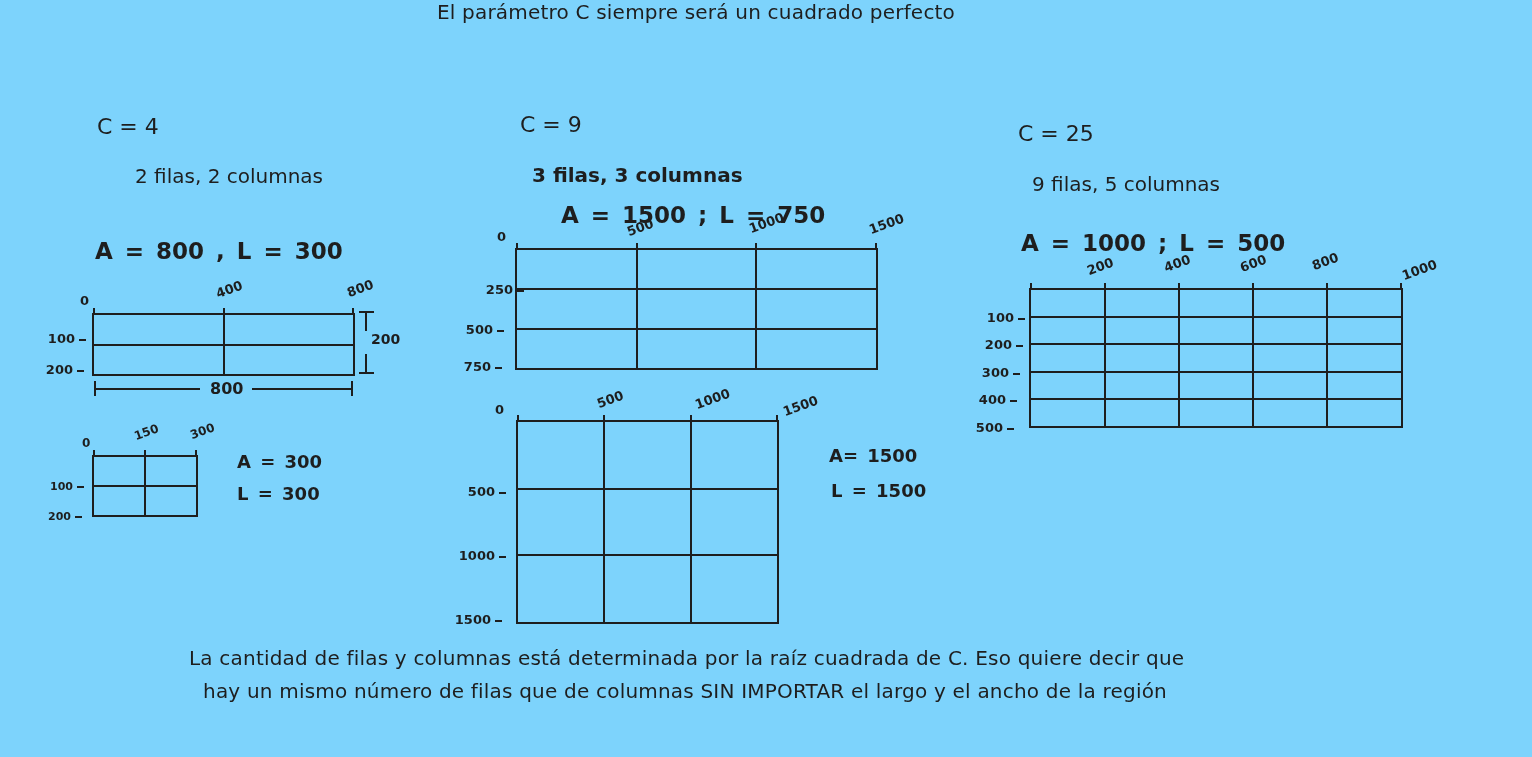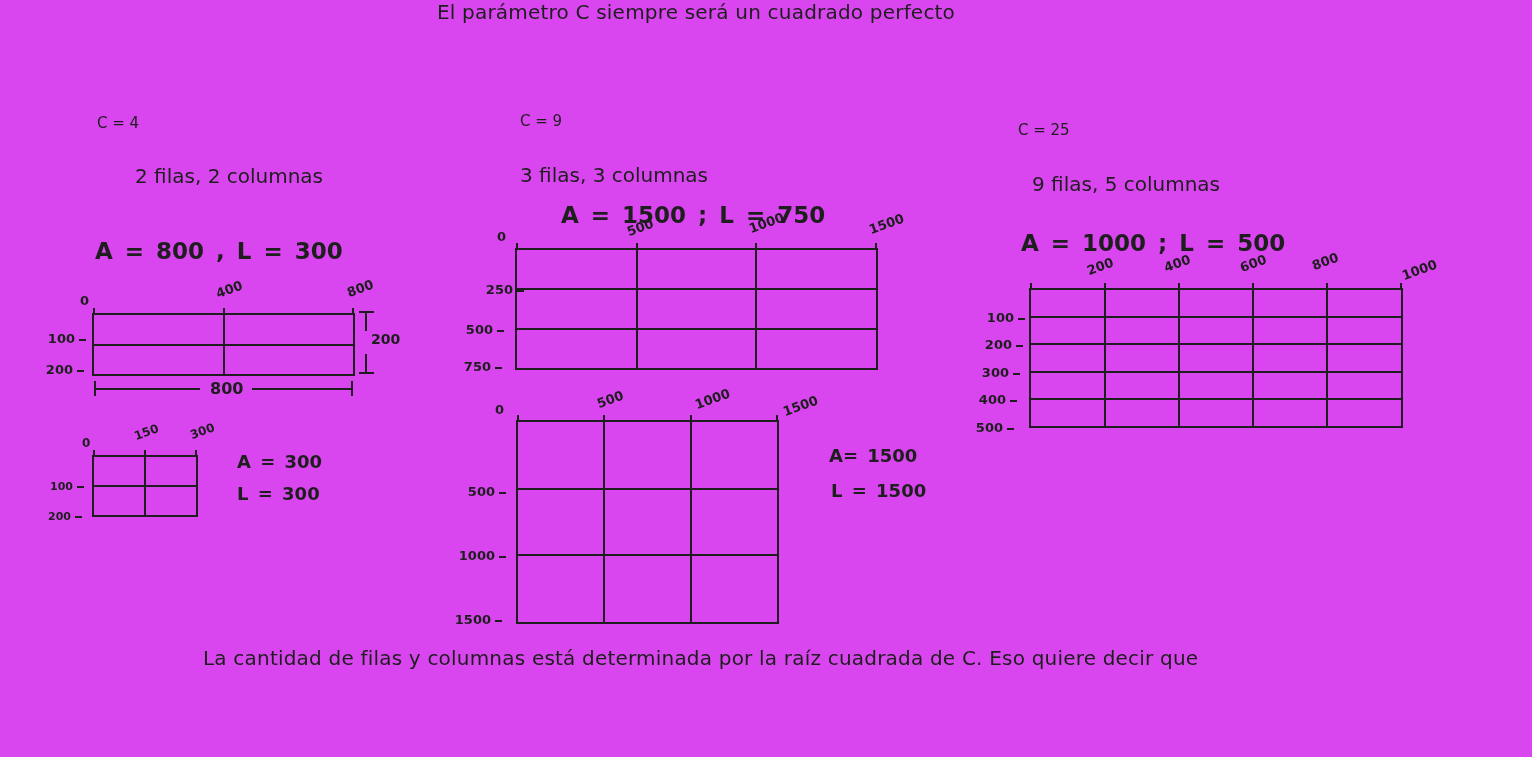--- a/index.html
+++ b/index.html
@@ -1,23 +1,23 @@
 <!DOCTYPE html>
 <html><head>
 <meta charset="utf-8">
 <style>
   html,body{margin:0;padding:0;background:#ffffff;}
   .canvas{
-    position:relative;width:1532px;height:757px;background:#d946ef;
+    position:relative;width:1532px;height:757px;background:#7dd3fc;
     overflow:hidden;--ink:#1e1e1e;color:var(--ink);
     font-family:"DejaVu Sans",sans-serif;
   }
   .abs{position:absolute;white-space:nowrap;}
   .title{font-size:20px;letter-spacing:0.2px;}
-  .c-head{font-size:15px;}
+  .c-head{font-size:22px;}
   .dims{font-size:20px;}
   .params{font-size:23px;font-weight:bold;word-spacing:4px;}
   .annot{font-size:18px;font-weight:bold;word-spacing:3px;}
   .footer-line{font-size:20px;letter-spacing:0.2px;}
   .grid{position:absolute;border:2px solid var(--ink);box-sizing:border-box;background:transparent;}
   .gl{position:absolute;background:var(--ink);}
   .gl.v{top:0;bottom:0;width:2px;margin-left:-1px;}
   .gl.h{left:0;right:0;height:2px;margin-top:-1px;}
   .tick{position:absolute;width:2px;height:5px;top:-7px;background:var(--ink);margin-left:-1px;}
   .ttick{font-size:13px;font-weight:bold;}
@@ -75,21 +75,21 @@
     </div>
   <div class="abs ttick sm" style="left:82px;top:436px;">0</div>
   <div class="abs ttick sm rot" style="left:137px;top:429px;">150</div>
   <div class="abs ttick sm rot" style="left:193px;top:428px;">300</div>
   <div class="abs ltick sm" style="left:46px;top:480px;width:38px;">100</div>
   <div class="abs ltick sm" style="left:44px;top:510px;width:38px;">200</div>
   <div class="abs annot" style="left:237px;top:451px;">A = 300</div>
   <div class="abs annot" style="left:237px;top:483px;">L = 300</div>
 
   <div class="abs c-head" style="left:520px;top:112px;">C = 9</div>
-  <div class="abs dims" style="left:520px;top:163px;">3 filas, 3 columnas</div>
+  <div class="abs dims" style="left:532px;top:163px;font-weight:bold;">3 filas, 3 columnas</div>
   <div class="abs params" style="left:561px;top:202px;">A = 1500 ;  L = 750</div>
 
   <div class="grid" style="left:515px;top:248px;width:363px;height:122px;">
       <div class="gl v" style="left: 33.3333%;"></div>
       <div class="gl v" style="left: 66.6667%;"></div>
       <div class="gl h" style="top: 33.3333%;"></div>
       <div class="gl h" style="top: 66.6667%;"></div>
       <div class="tick" style="left: 0%;"></div>
       <div class="tick" style="left: 33.3333%;"></div>
       <div class="tick" style="left: 66.6667%;"></div>
@@ -147,15 +147,16 @@
   <div class="abs ttick rot" style="left:1167px;top:260px;">400</div>
   <div class="abs ttick rot" style="left:1243px;top:260px;">600</div>
   <div class="abs ttick rot" style="left:1315px;top:258px;">800</div>
   <div class="abs ttick rot" style="left:1405px;top:268px;">1000</div>
   <div class="abs ltick" style="left:981px;top:310px;width:44px;">100</div>
   <div class="abs ltick" style="left:979px;top:337px;width:44px;">200</div>
   <div class="abs ltick" style="left:976px;top:365px;width:44px;">300</div>
   <div class="abs ltick" style="left:973px;top:392px;width:44px;">400</div>
   <div class="abs ltick" style="left:970px;top:420px;width:44px;">500</div>
 
-  <div class="abs footer-line" style="left:203px;top:646px;">La cantidad de filas y columnas está determinada por la raíz cuadrada de C. Eso quiere decir que</div>
+  <div class="abs footer-line" style="left:189px;top:646px;">La cantidad de filas y columnas está determinada por la raíz cuadrada de C. Eso quiere decir que</div>
+  <div class="abs footer-line" style="left:203px;top:679px;">hay un mismo número de filas que de columnas SIN IMPORTAR el largo y el ancho de la región</div>
 
 </div>
 
 </body></html>

